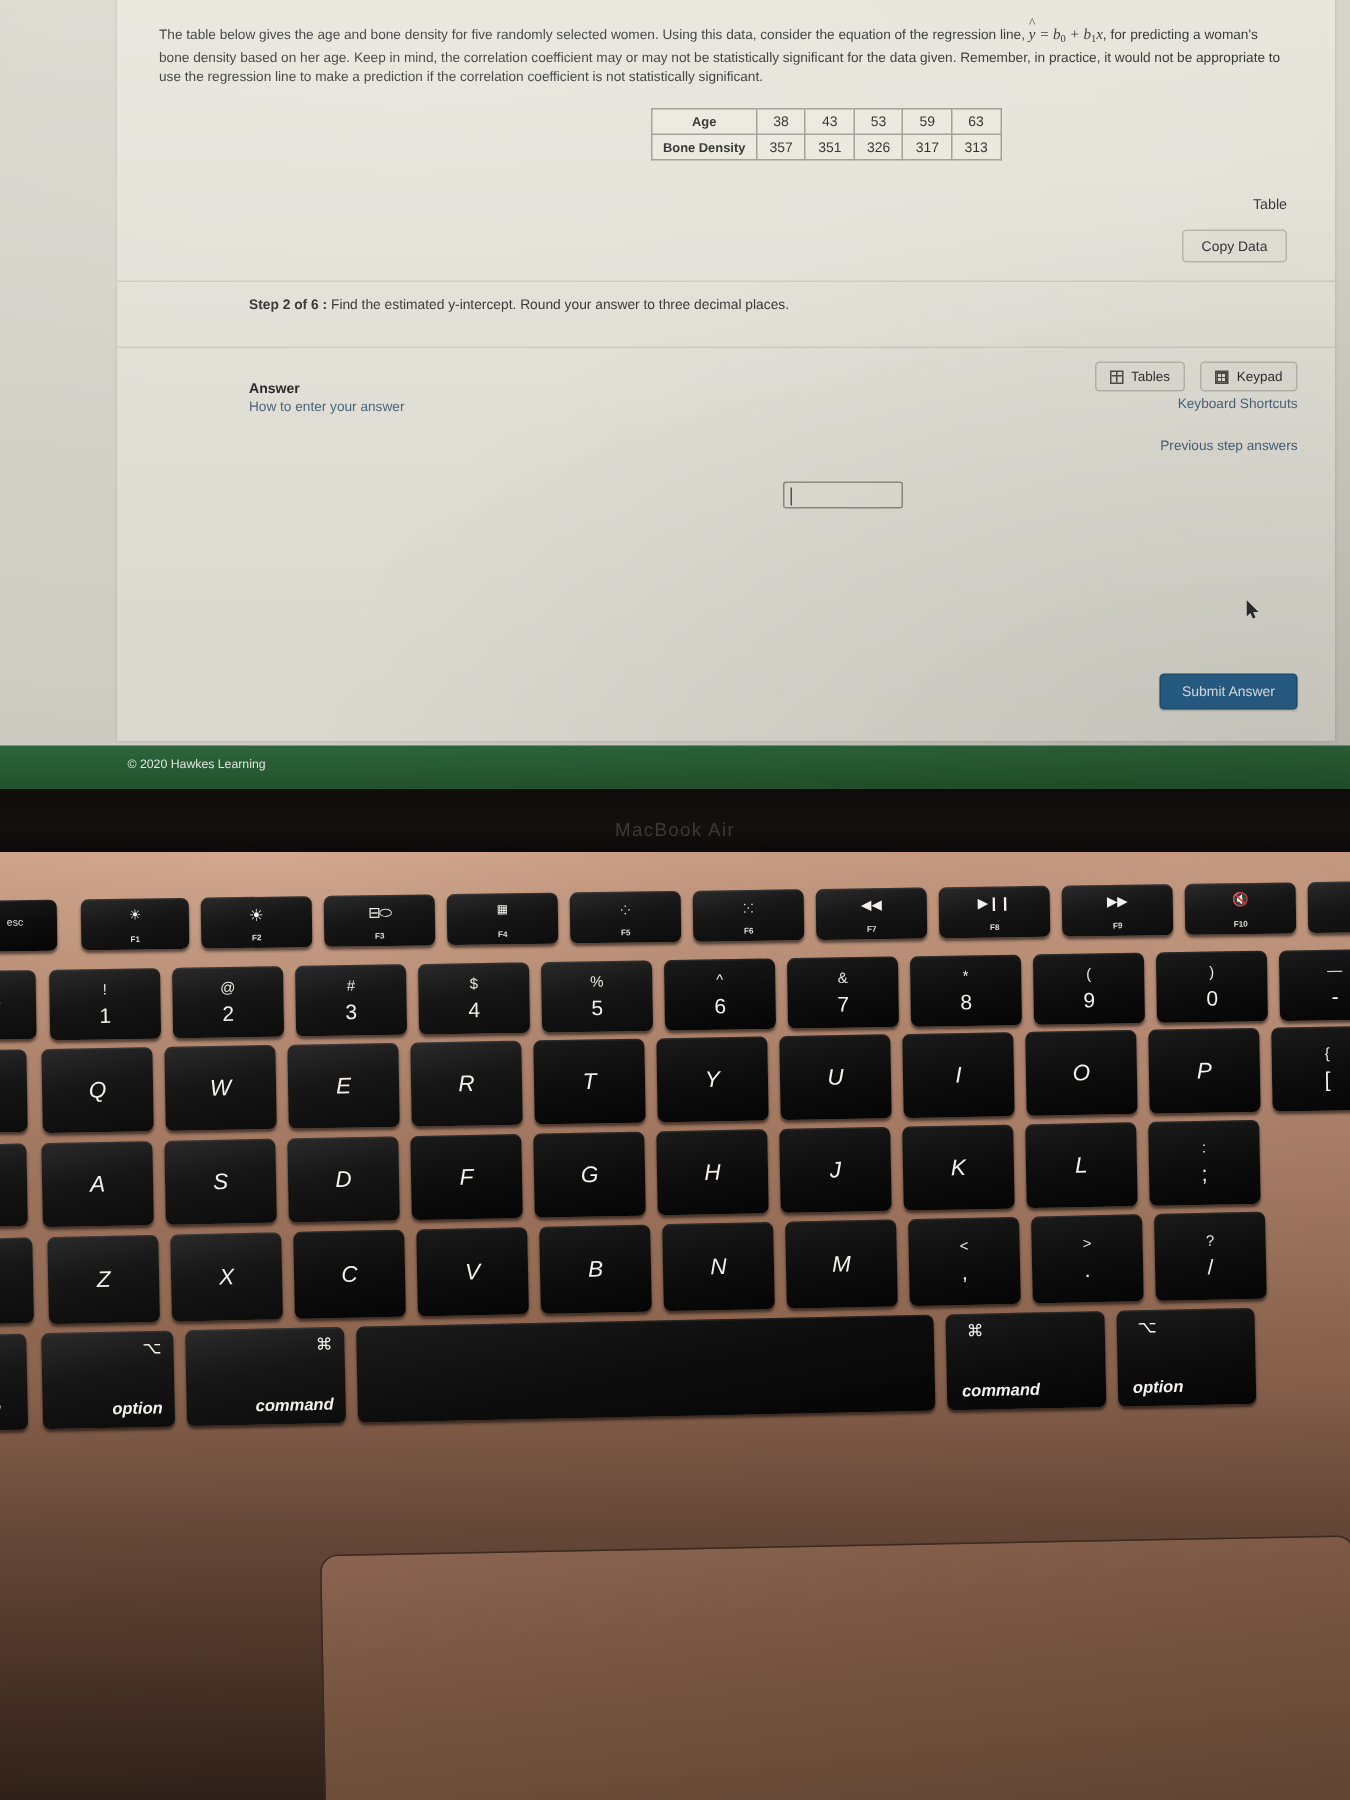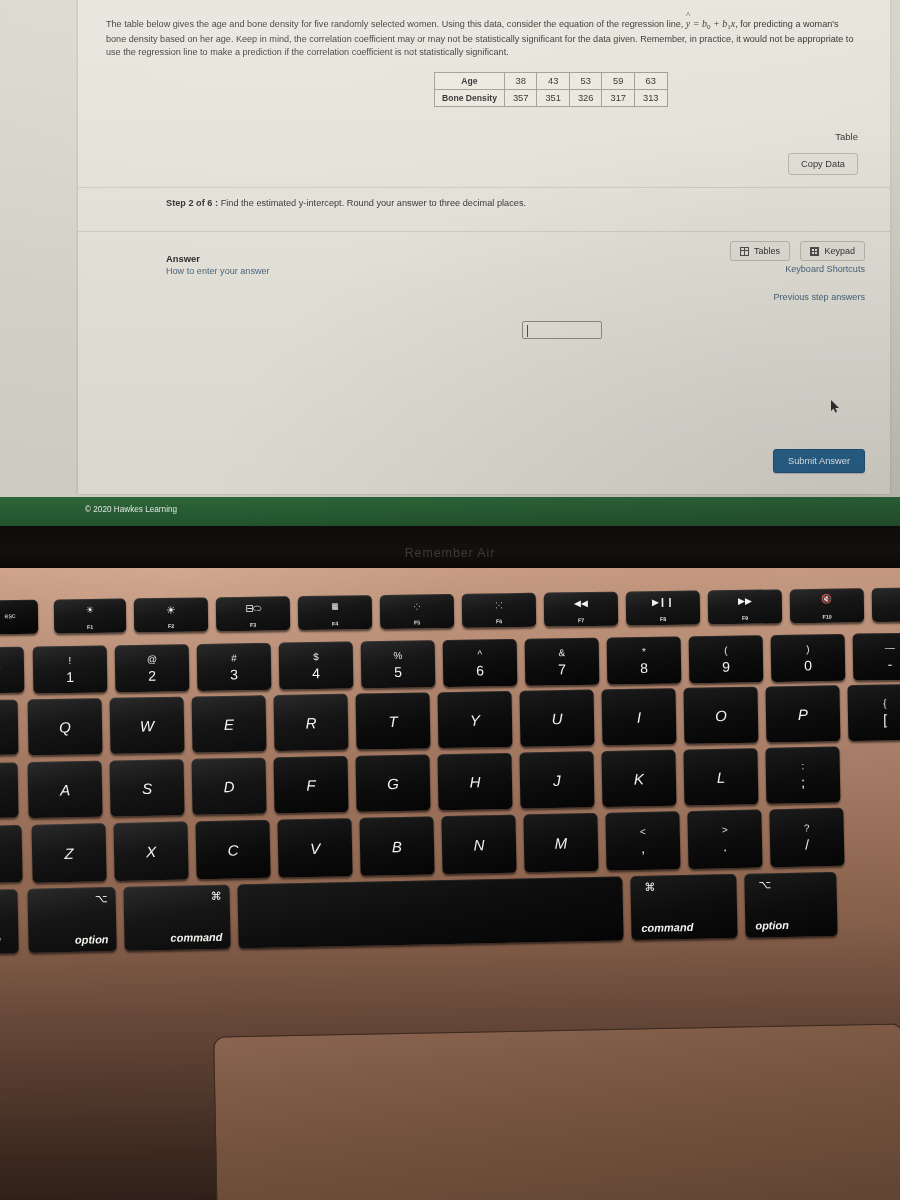--- a/index.html
+++ b/index.html
@@ -285,21 +285,21 @@
 
     <div class="footer-bar"></div>
     <div class="footer-text">© 2020 Hawkes Learning</div>
 
     <svg id="cursor" viewBox="0 0 9 13">
       <path d="M0 0 L0 11 L2.6 8.6 L4.3 12.4 L6 11.7 L4.4 8 L8 8 Z" fill="#2a2a2a"></path>
     </svg>
   </div>
 
   <div id="bezel"></div>
-  <div id="mba-label">Remember Air</div>
+  <div id="mba-label">MacBook Air</div>
 
   <div id="deck">
     <div id="keyboard">
 
       <div class="krow" id="row-fn">
         <div class="key dark" style="width:56px;height:34px;margin-left:-18px;">
           <span class="fnlabel" style="bottom:auto;top:12px;font-size:7px;font-weight:400;">esc</span>
         </div>
         <div class="gapl" style="width:16px"></div>
         <div class="key" style="width:72px;height:34px;">

